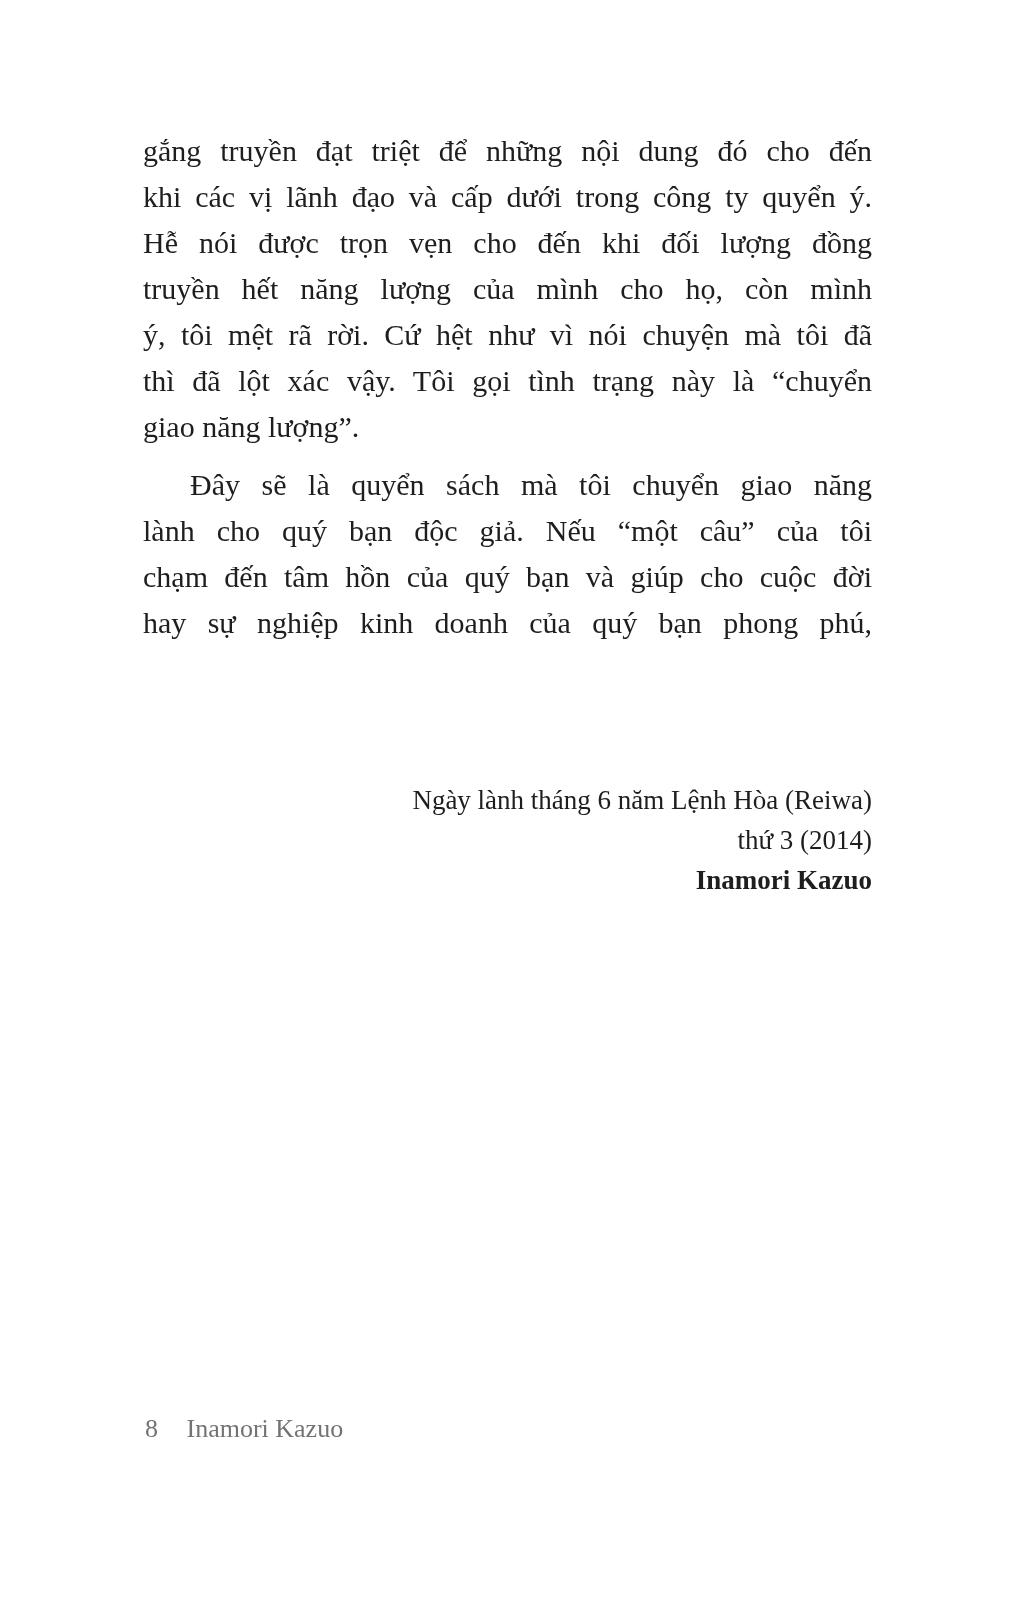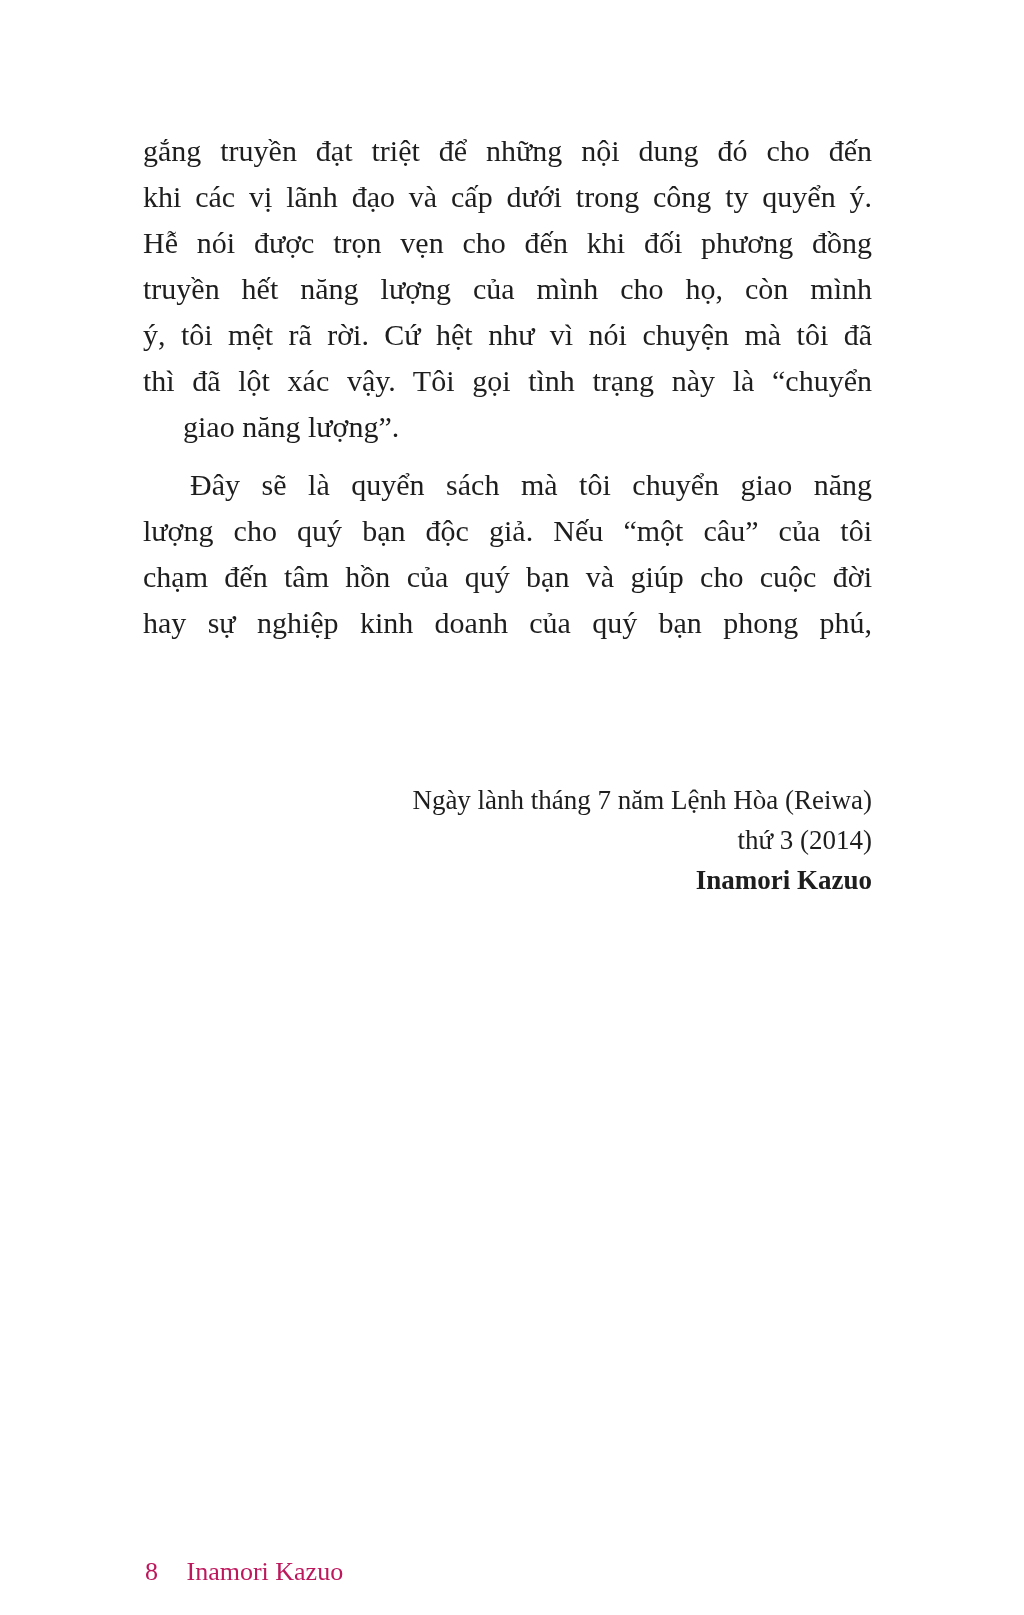--- a/index.html
+++ b/index.html
@@ -27,81 +27,80 @@
   .paragraph { margin: 0; }
   .paragraph + .paragraph { margin-top: 12px; }
   .line {
     text-align: justify;
     text-align-last: justify;
     white-space: normal;
   }
   .line.last {
     text-align: left;
     text-align-last: left;
-    margin-left: 40px;
   }
   .line.indent {
     padding-left: 47px;
   }
   .signature {
     position: absolute;
     left: 143px;
     top: 780px;
     width: 729px;
     text-align: right;
     font-size: 27px;
     line-height: 40px;
   }
   .signature .author {
     font-weight: bold;
   }
   .footer {
     position: absolute;
     left: 145px;
-    top: 1555px;
+    top: 1412px;
     font-size: 26px;
     line-height: 34px;
-    color: #be185d;
+    color: #737373;
   }
   .footer .page-number {
     display: inline-block;
   }
   .footer .running-title {
     display: inline-block;
     margin-left: 22px;
   }
 </style>
 </head>
 <body>
 
 <div class="page">
 
   <div class="body-text">
 
     <div class="paragraph">
       <div class="line">gắng truyền đạt triệt để những nội dung đó cho đến</div>
       <div class="line">khi các vị lãnh đạo và cấp dưới trong công ty quyển ý.</div>
-      <div class="line">Hễ nói được trọn vẹn cho đến khi đối phương đồng</div>
+      <div class="line">Hễ nói được trọn vẹn cho đến khi đối lượng đồng</div>
       <div class="line">truyền hết năng lượng của mình cho họ, còn mình</div>
       <div class="line">ý, tôi mệt rã rời. Cứ hệt như vì nói chuyện mà tôi đã</div>
       <div class="line">thì đã lột xác vậy. Tôi gọi tình trạng này là “chuyển</div>
       <div class="line last">giao năng lượng”.</div>
     </div>
 
     <div class="paragraph">
       <div class="line indent">Đây sẽ là quyển sách mà tôi chuyển giao năng</div>
-      <div class="line">lượng cho quý bạn độc giả. Nếu “một câu” của tôi</div>
+      <div class="line">lành cho quý bạn độc giả. Nếu “một câu” của tôi</div>
       <div class="line">chạm đến tâm hồn của quý bạn và giúp cho cuộc đời</div>
       <div class="line">hay sự nghiệp kinh doanh của quý bạn phong phú,</div>
     </div>
 
   </div>
 
   <div class="signature">
-    <div class="date-line">Ngày lành tháng 7 năm Lệnh Hòa (Reiwa)</div>
+    <div class="date-line">Ngày lành tháng 6 năm Lệnh Hòa (Reiwa)</div>
     <div class="date-line">thứ 3 (2014)</div>
     <div class="author">Inamori Kazuo</div>
   </div>
 
   <div class="footer">
     <span class="page-number">8</span>
     <span class="running-title">Inamori Kazuo</span>
   </div>
 
 </div>

